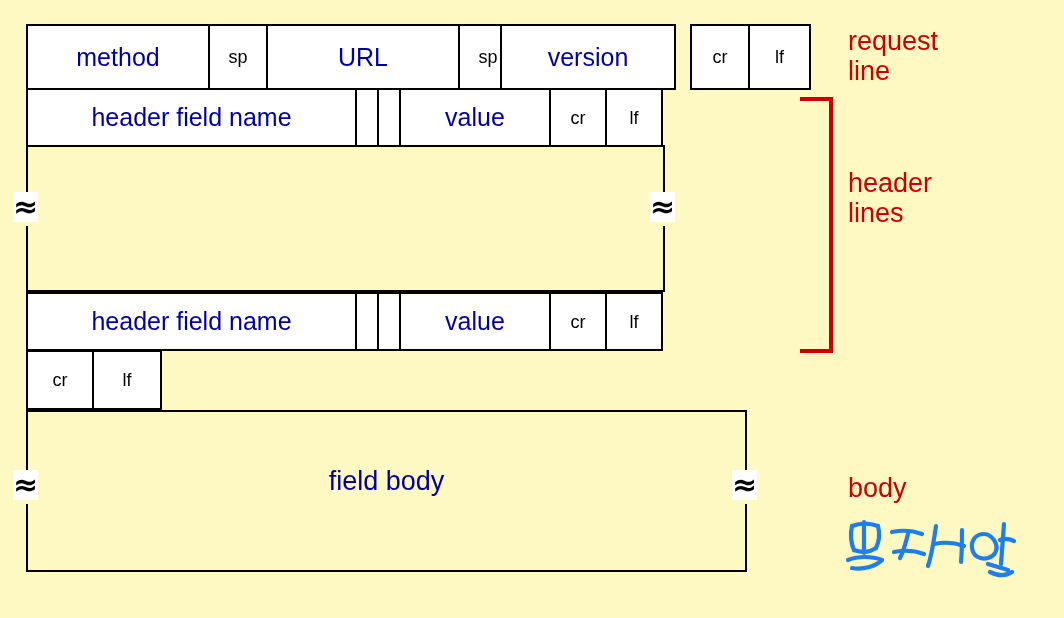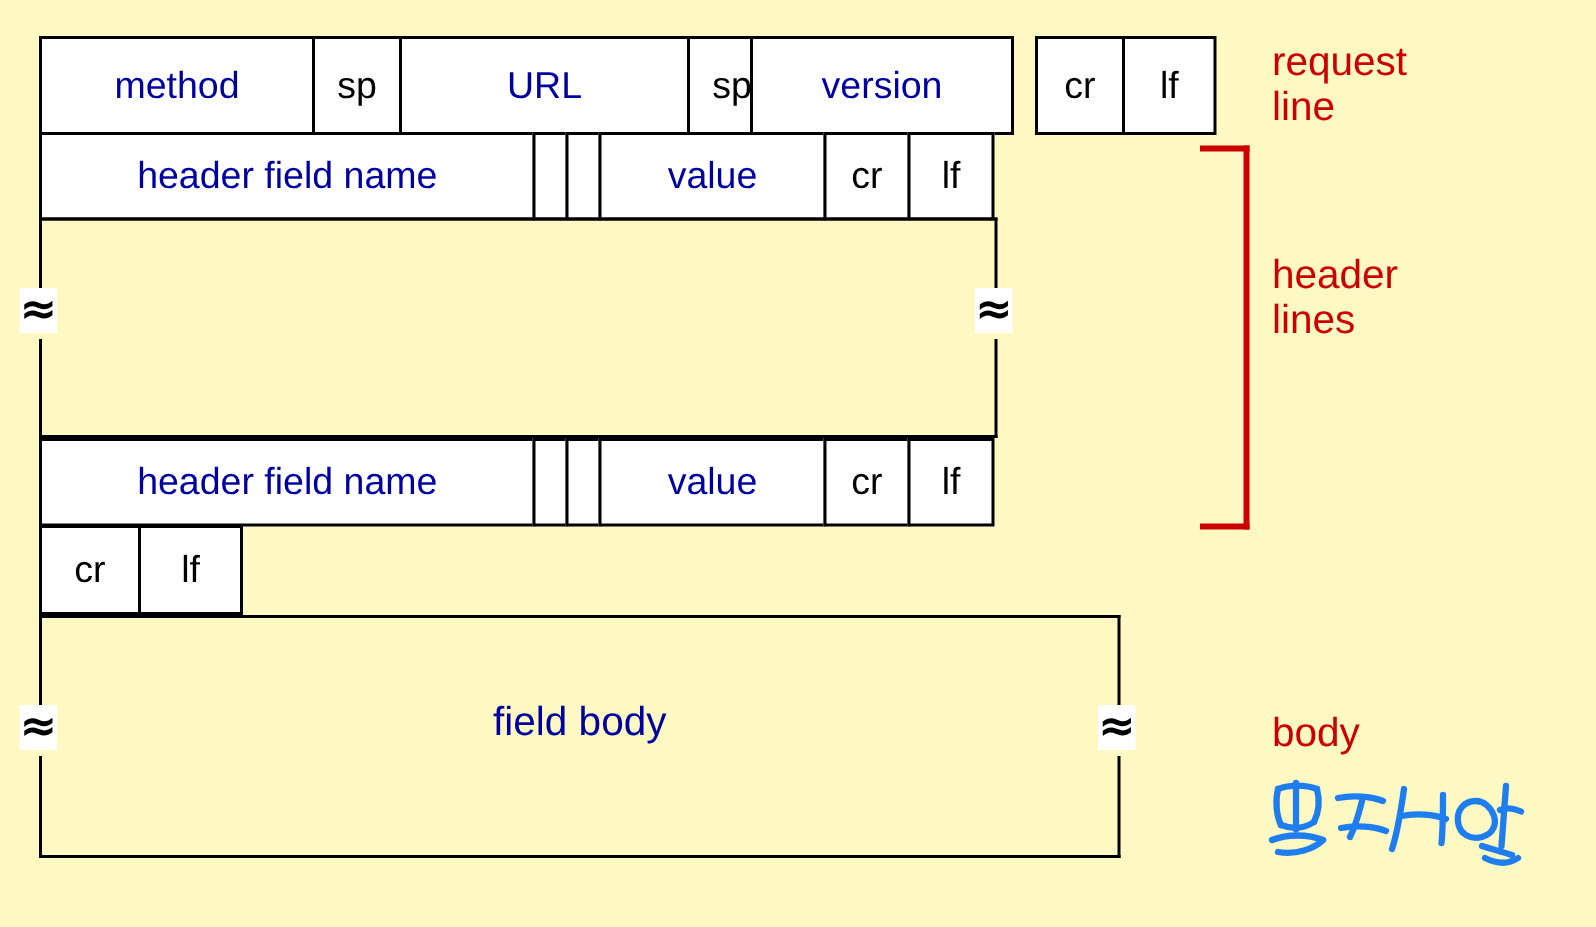--- a/index.html
+++ b/index.html
@@ -23,21 +23,21 @@
     border: 2px solid #000000;
     background: #ffffff;
     display: flex;
     align-items: center;
     justify-content: center;
     text-align: center;
     line-height: 1;
     white-space: nowrap;
   }
   .txt-blue { color: #0000a0; font-size: 25px; }
-  .txt-black { color: #000000; font-size: 25px; }
+  .txt-black { color: #000000; font-size: 18px; }
 
   
   .edge-h {
     position: absolute;
     background: #000000;
     height: 2px;
   }
   .edge-v {
     position: absolute;
     background: #000000;

